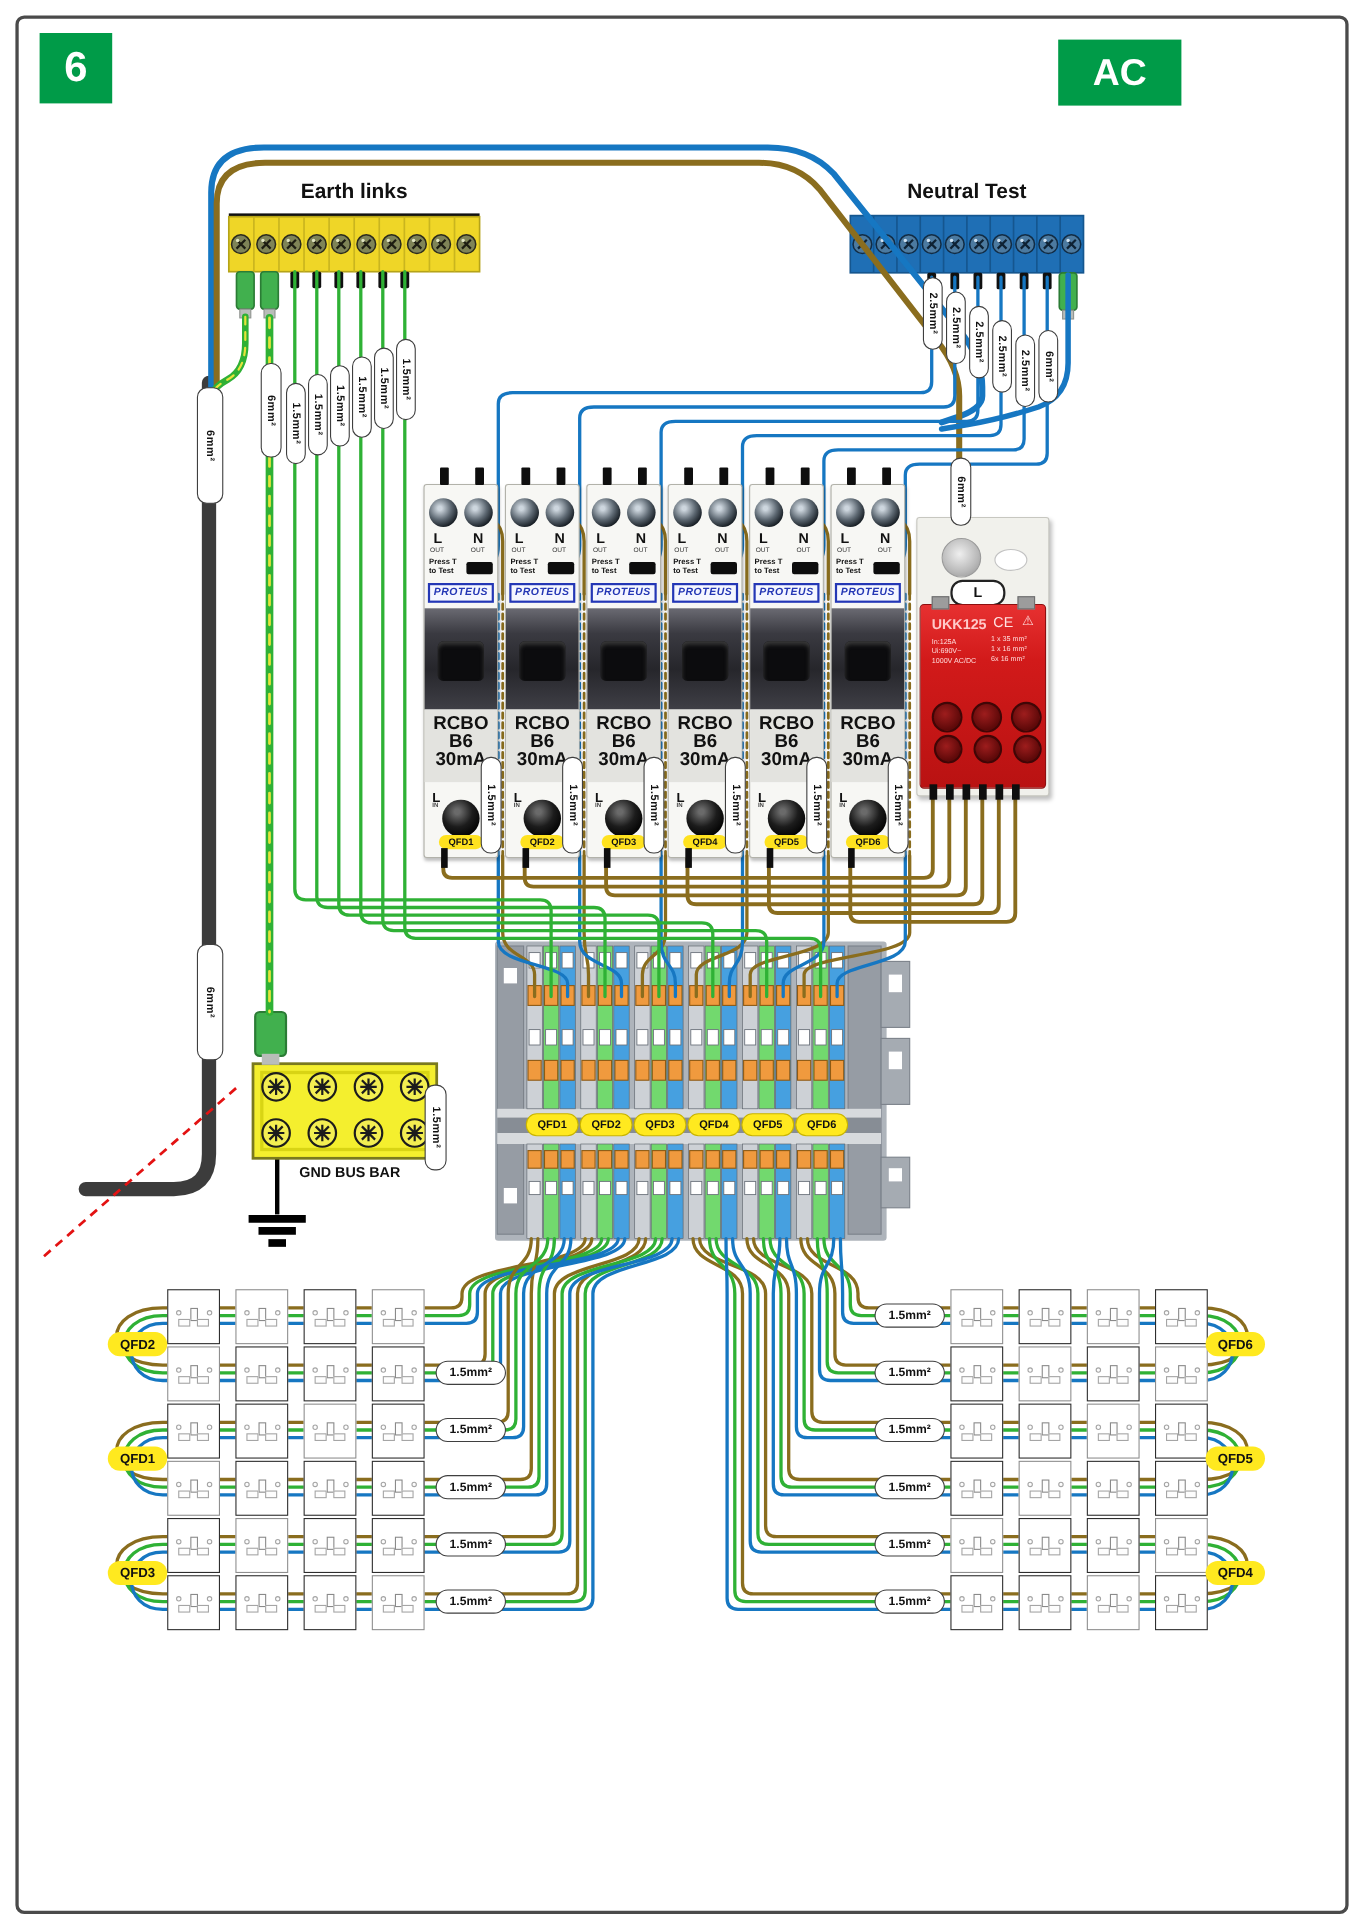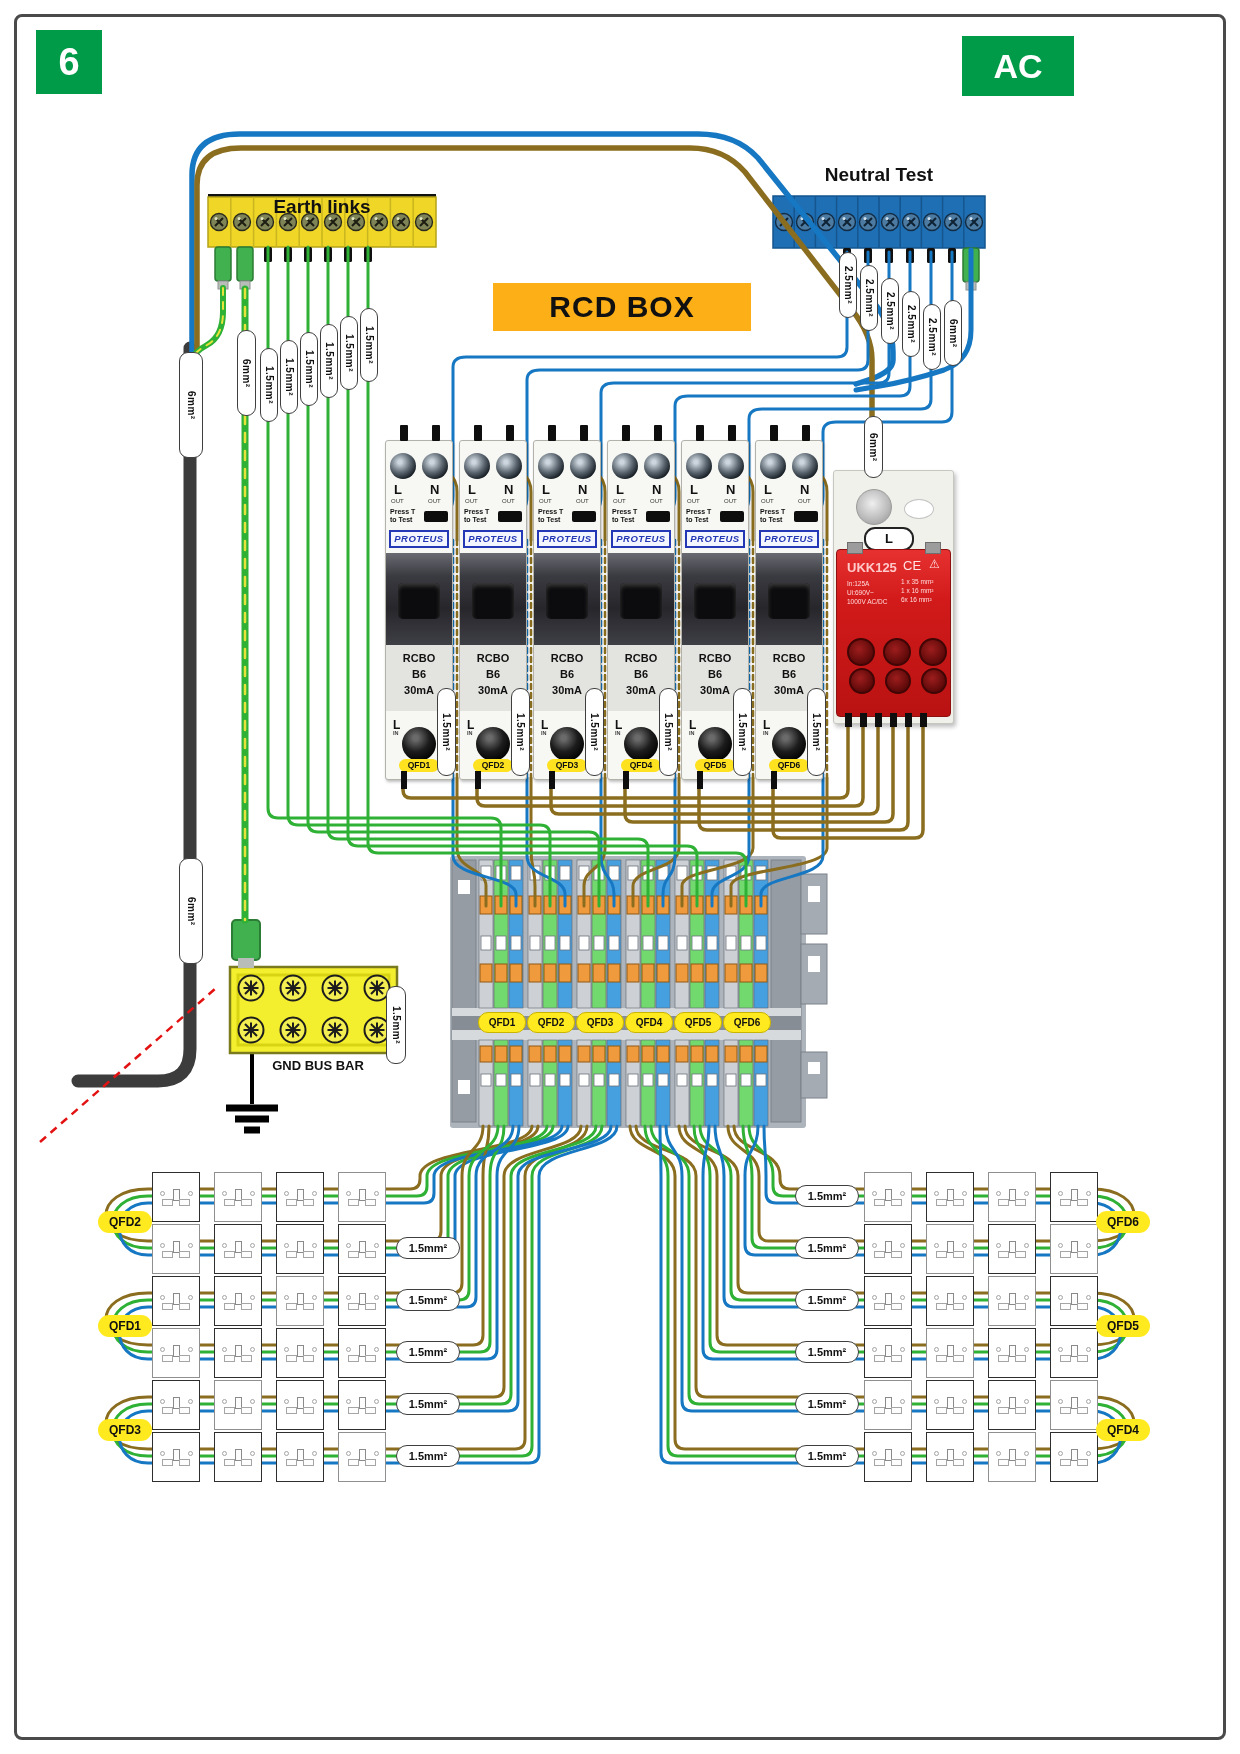--- a/index.html
+++ b/index.html
@@ -39,21 +39,21 @@
   .rcbo .press{position:absolute;top:67px;left:4px;font-size:7px;font-weight:bold;line-height:1.2;}
   .rcbo .tbtn{position:absolute;top:70px;right:4px;width:24px;height:11px;background:#0d0d0d;border-radius:2px;}
   .rcbo .plogo{position:absolute;top:89px;left:3px;right:3px;height:14px;border:2px solid #2437b5;
                background:#f4f6ff;color:#2437b5;font-size:9.5px;font-weight:800;font-style:italic;
                text-align:center;line-height:14px;letter-spacing:.5px;}
   .rcbo .sw{position:absolute;top:112px;left:0;width:100%;height:92px;
             background:linear-gradient(180deg,#6a6a72,#3a3a41 25%,#26262b 60%,#3f3f46);}
   .rcbo .swh{position:absolute;top:30px;left:12px;width:42px;height:36px;background:#0c0c0e;border-radius:5px;
              box-shadow:inset 0 3px 4px #3a3a3a;}
   .rcbo .rate{position:absolute;top:204px;left:0;width:100%;height:66px;background:#e3e3df;text-align:center;
-              font-size:11px;font-weight:bold;line-height:16px;padding-top:5px;box-sizing:border-box;}
+              font-size:17px;font-weight:bold;line-height:16px;padding-top:5px;box-sizing:border-box;}
   .rcbo .rate span{display:block;}
   .rcbo .lin{position:absolute;left:7px;top:278px;font-size:12px;font-weight:bold;line-height:1;}
   .rcbo .lin small{display:block;font-size:5.5px;color:#444;}
   .rcbo .bscr{position:absolute;left:16px;top:286px;width:34px;height:34px;border-radius:50%;
               background:radial-gradient(circle at 40% 32%,#6a6a6a 8%,#1c1c1c 45%,#000 80%);}
   .rcbo .qfdb{position:absolute;left:13px;top:318px;width:40px;height:13px;background:#ffe21f;border-radius:7px;
               font-size:8.5px;font-weight:800;text-align:center;line-height:13px;}
   .rcbo .stub{position:absolute;left:15px;top:330px;width:6px;height:18px;background:#0e0e0e;}
   
   .ukk{position:absolute;left:833px;top:470px;width:119px;height:252px;background:#f1f1ec;border:1px solid #c7c7c0;
@@ -473,23 +473,22 @@
       <path d="M 636,1126 C 636,1152 696,1148 696,1176 V 1387 Q 696,1397 706,1397 H 1092 C 1148,1397 1148,1449 1092,1449 H 685 Q 675,1449 675,1439 V 1176 C 675,1148 630,1152 630,1126" stroke="#8a6d1e" stroke-width="3"></path>
       <path d="M 651,1126 C 651,1152 689,1148 689,1176 V 1394 Q 689,1404 699,1404 H 1092 C 1139,1404 1139,1456 1092,1456 H 678 Q 668,1456 668,1446 V 1176 C 668,1148 645,1152 645,1126" stroke="#2fb135" stroke-width="3"></path>
       <path d="M 666,1126 C 666,1152 682,1148 682,1176 V 1401 Q 682,1411 692,1411 H 1092 C 1130,1411 1130,1463 1092,1463 H 671 Q 661,1463 661,1453 V 1176 C 661,1148 660,1152 660,1126" stroke="#1677c2" stroke-width="3"></path>
     </g>
   </g>
 </svg>
 
 <div class="badge b6">6</div>
 <div class="badge bac">AC</div>
 
-<div class="strip-title" style="left:217px;top:164px;margin-top:32px;">Earth links</div>
+<div class="strip-title" style="left:217px;top:164px;">Earth links</div>
 <div class="strip-title" style="left:774px;top:164px;">Neutral Test</div>
-<div class="banner">RCD BOX</div>
 
 <div class="rcbo" style="left:385px;">
   <span class="pin pinL"></span>
       <span class="pin pinN"></span>
   <span class="scr scrA"></span>
       <span class="scr scrB"></span>
   <span class="tl tlL">L</span>
       <span class="tl tlN">N</span>
   <span class="to toL">OUT</span>
       <span class="to toN">OUT</span>

